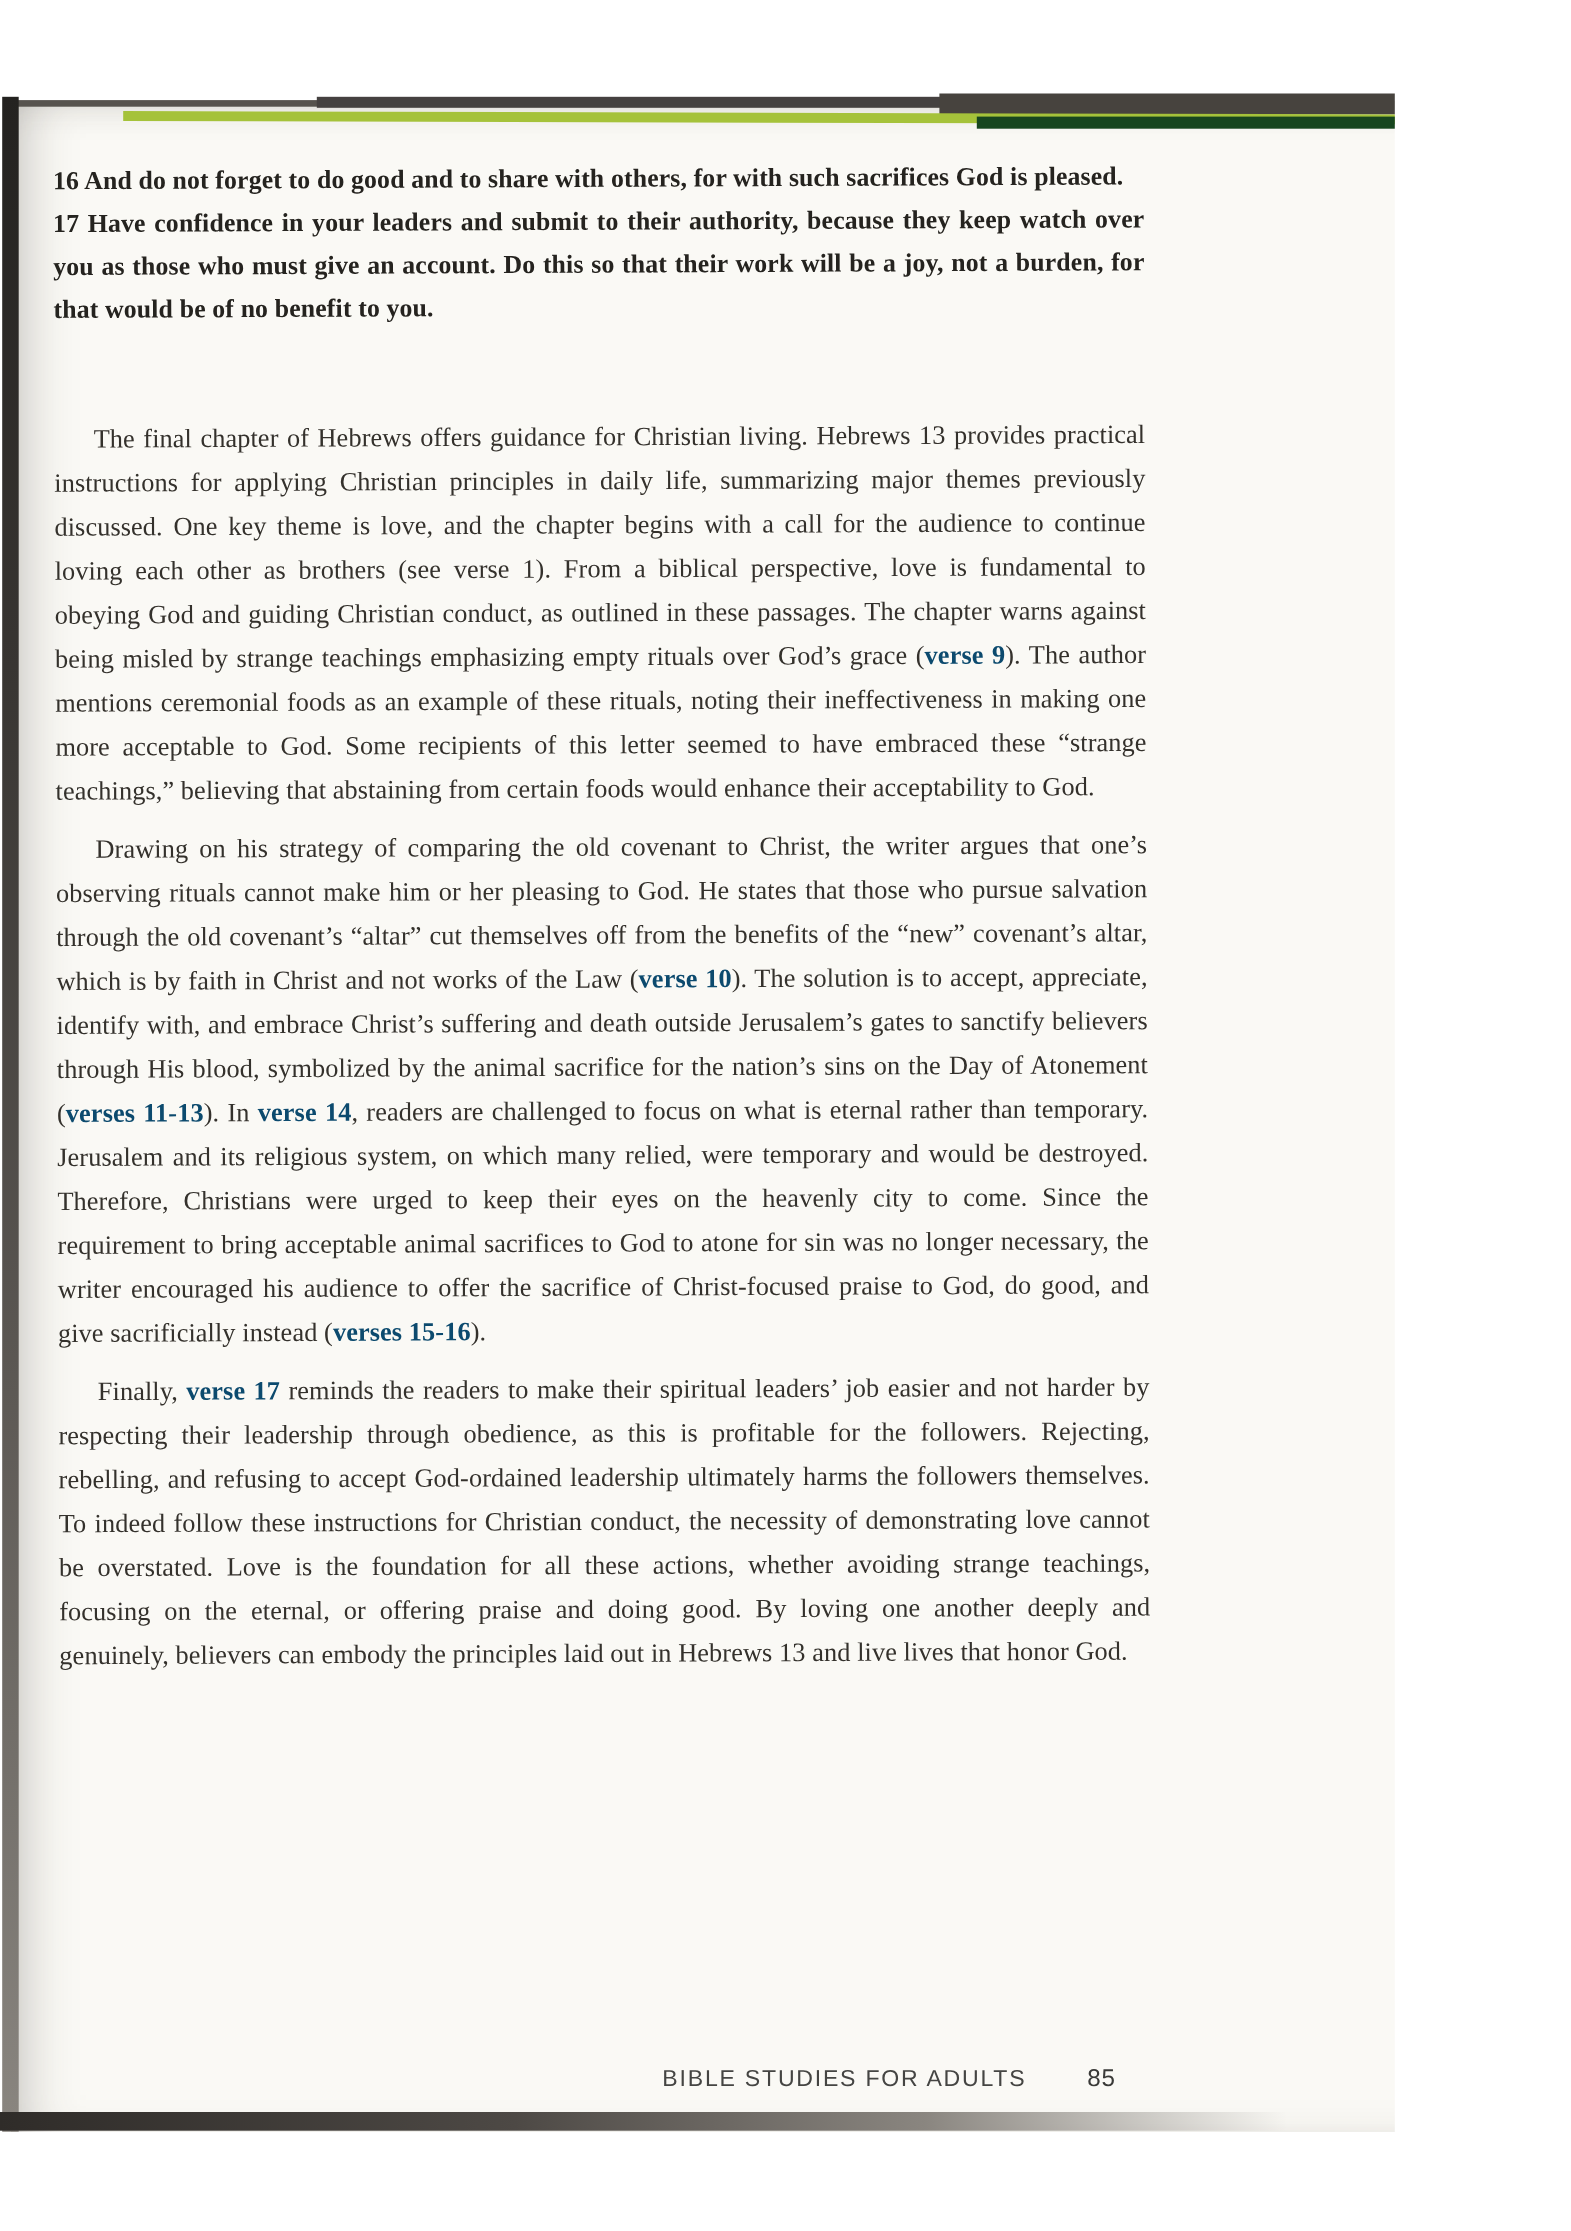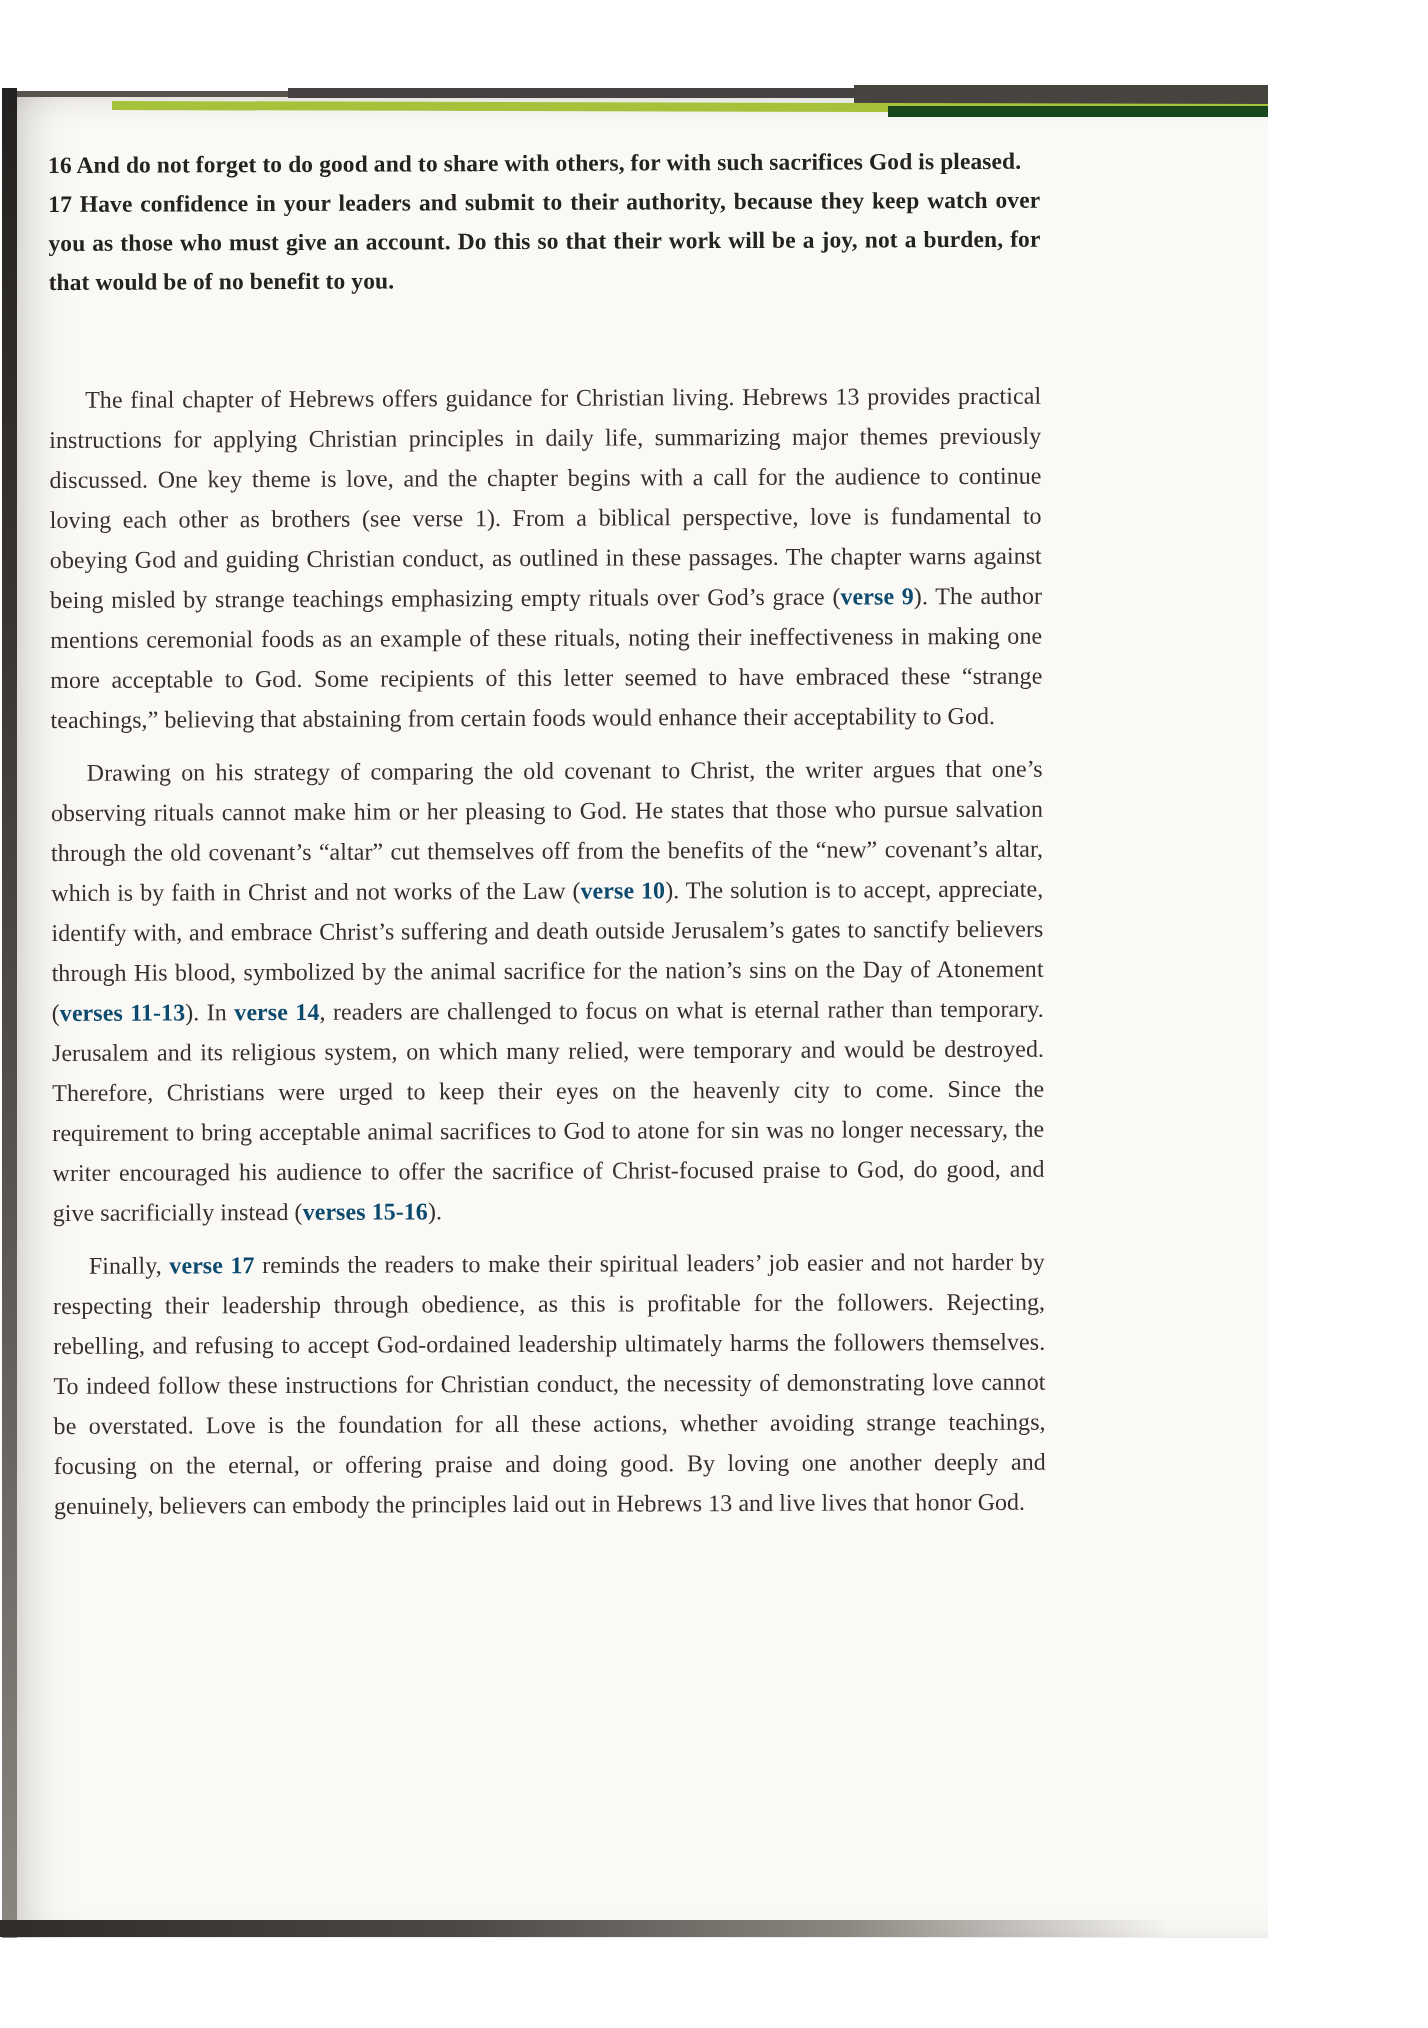--- a/index.html
+++ b/index.html
@@ -83,14 +83,18 @@
       <p>16 And do not forget to do good and to share with others, for with such sacrifices God is pleased.</p>
       <p>17 Have confidence in your leaders and submit to their authority, because they keep watch over you as those who must give an account. Do this so that their work will be a joy, not a burden, for that would be of no benefit to you.</p>
     </div>
     <div class="commentary">
       <p><span>The final chapter of Hebrews offers guidance for Christian living. Hebrews 13 provides practical instructions for applying Christian principles in daily life, summarizing major themes previously discussed. One key theme is love, and the chapter begins with a call for the audience to continue loving each other as brothers (see verse 1). From a biblical perspective, love is fundamental to obeying God and guiding Christian conduct, as outlined in these passages. The chapter warns against being misled by strange teachings emphasizing empty rituals over God’s grace (</span><b>verse 9</b><span>). The author mentions ceremonial foods as an example of these rituals, noting their ineffectiveness in making one more acceptable to God. Some recipients of this letter seemed to have embraced these “strange teachings,” believing that abstaining from certain foods would enhance their acceptability to God.</span></p>
       <p><span>Drawing on his strategy of comparing the old covenant to Christ, the writer argues that one’s observing rituals cannot make him or her pleasing to God. He states that those who pursue salvation through the old covenant’s “altar” cut themselves off from the benefits of the “new” covenant’s altar, which is by faith in Christ and not works of the Law (</span><b>verse 10</b><span>). The solution is to accept, appreciate, identify with, and embrace Christ’s suffering and death outside Jerusalem’s gates to sanctify believers through His blood, symbolized by the animal sacrifice for the nation’s sins on the Day of Atonement (</span><b>verses 11-13</b><span>). In </span><b>verse 14</b><span>, readers are challenged to focus on what is eternal rather than temporary. Jerusalem and its religious system, on which many relied, were temporary and would be destroyed. Therefore, Christians were urged to keep their eyes on the heavenly city to come. Since the requirement to bring acceptable animal sacrifices to God to atone for sin was no longer necessary, the writer encouraged his audience to offer the sacrifice of Christ-focused praise to God, do good, and give sacrificially instead (</span><b>verses 15-16</b><span>).</span></p>
       <p><span>Finally, </span><b>verse 17</b><span> reminds the readers to make their spiritual leaders’ job easier and not harder by respecting their leadership through obedience, as this is profitable for the followers. Rejecting, rebelling, and refusing to accept God-ordained leadership ultimately harms the followers themselves. To indeed follow these instructions for Christian conduct, the necessity of demonstrating love cannot be overstated. Love is the foundation for all these actions, whether avoiding strange teachings, focusing on the eternal, or offering praise and doing good. By loving one another deeply and genuinely, believers can embody the principles laid out in Hebrews 13 and live lives that honor God.</span></p>
     </div>
   </div>
 
+  <div class="footer">
+    <span>BIBLE STUDIES FOR ADULTS</span>
+    <span class="pagenum">85</span>
+  </div>
 
 </div>
 
 </body></html>

